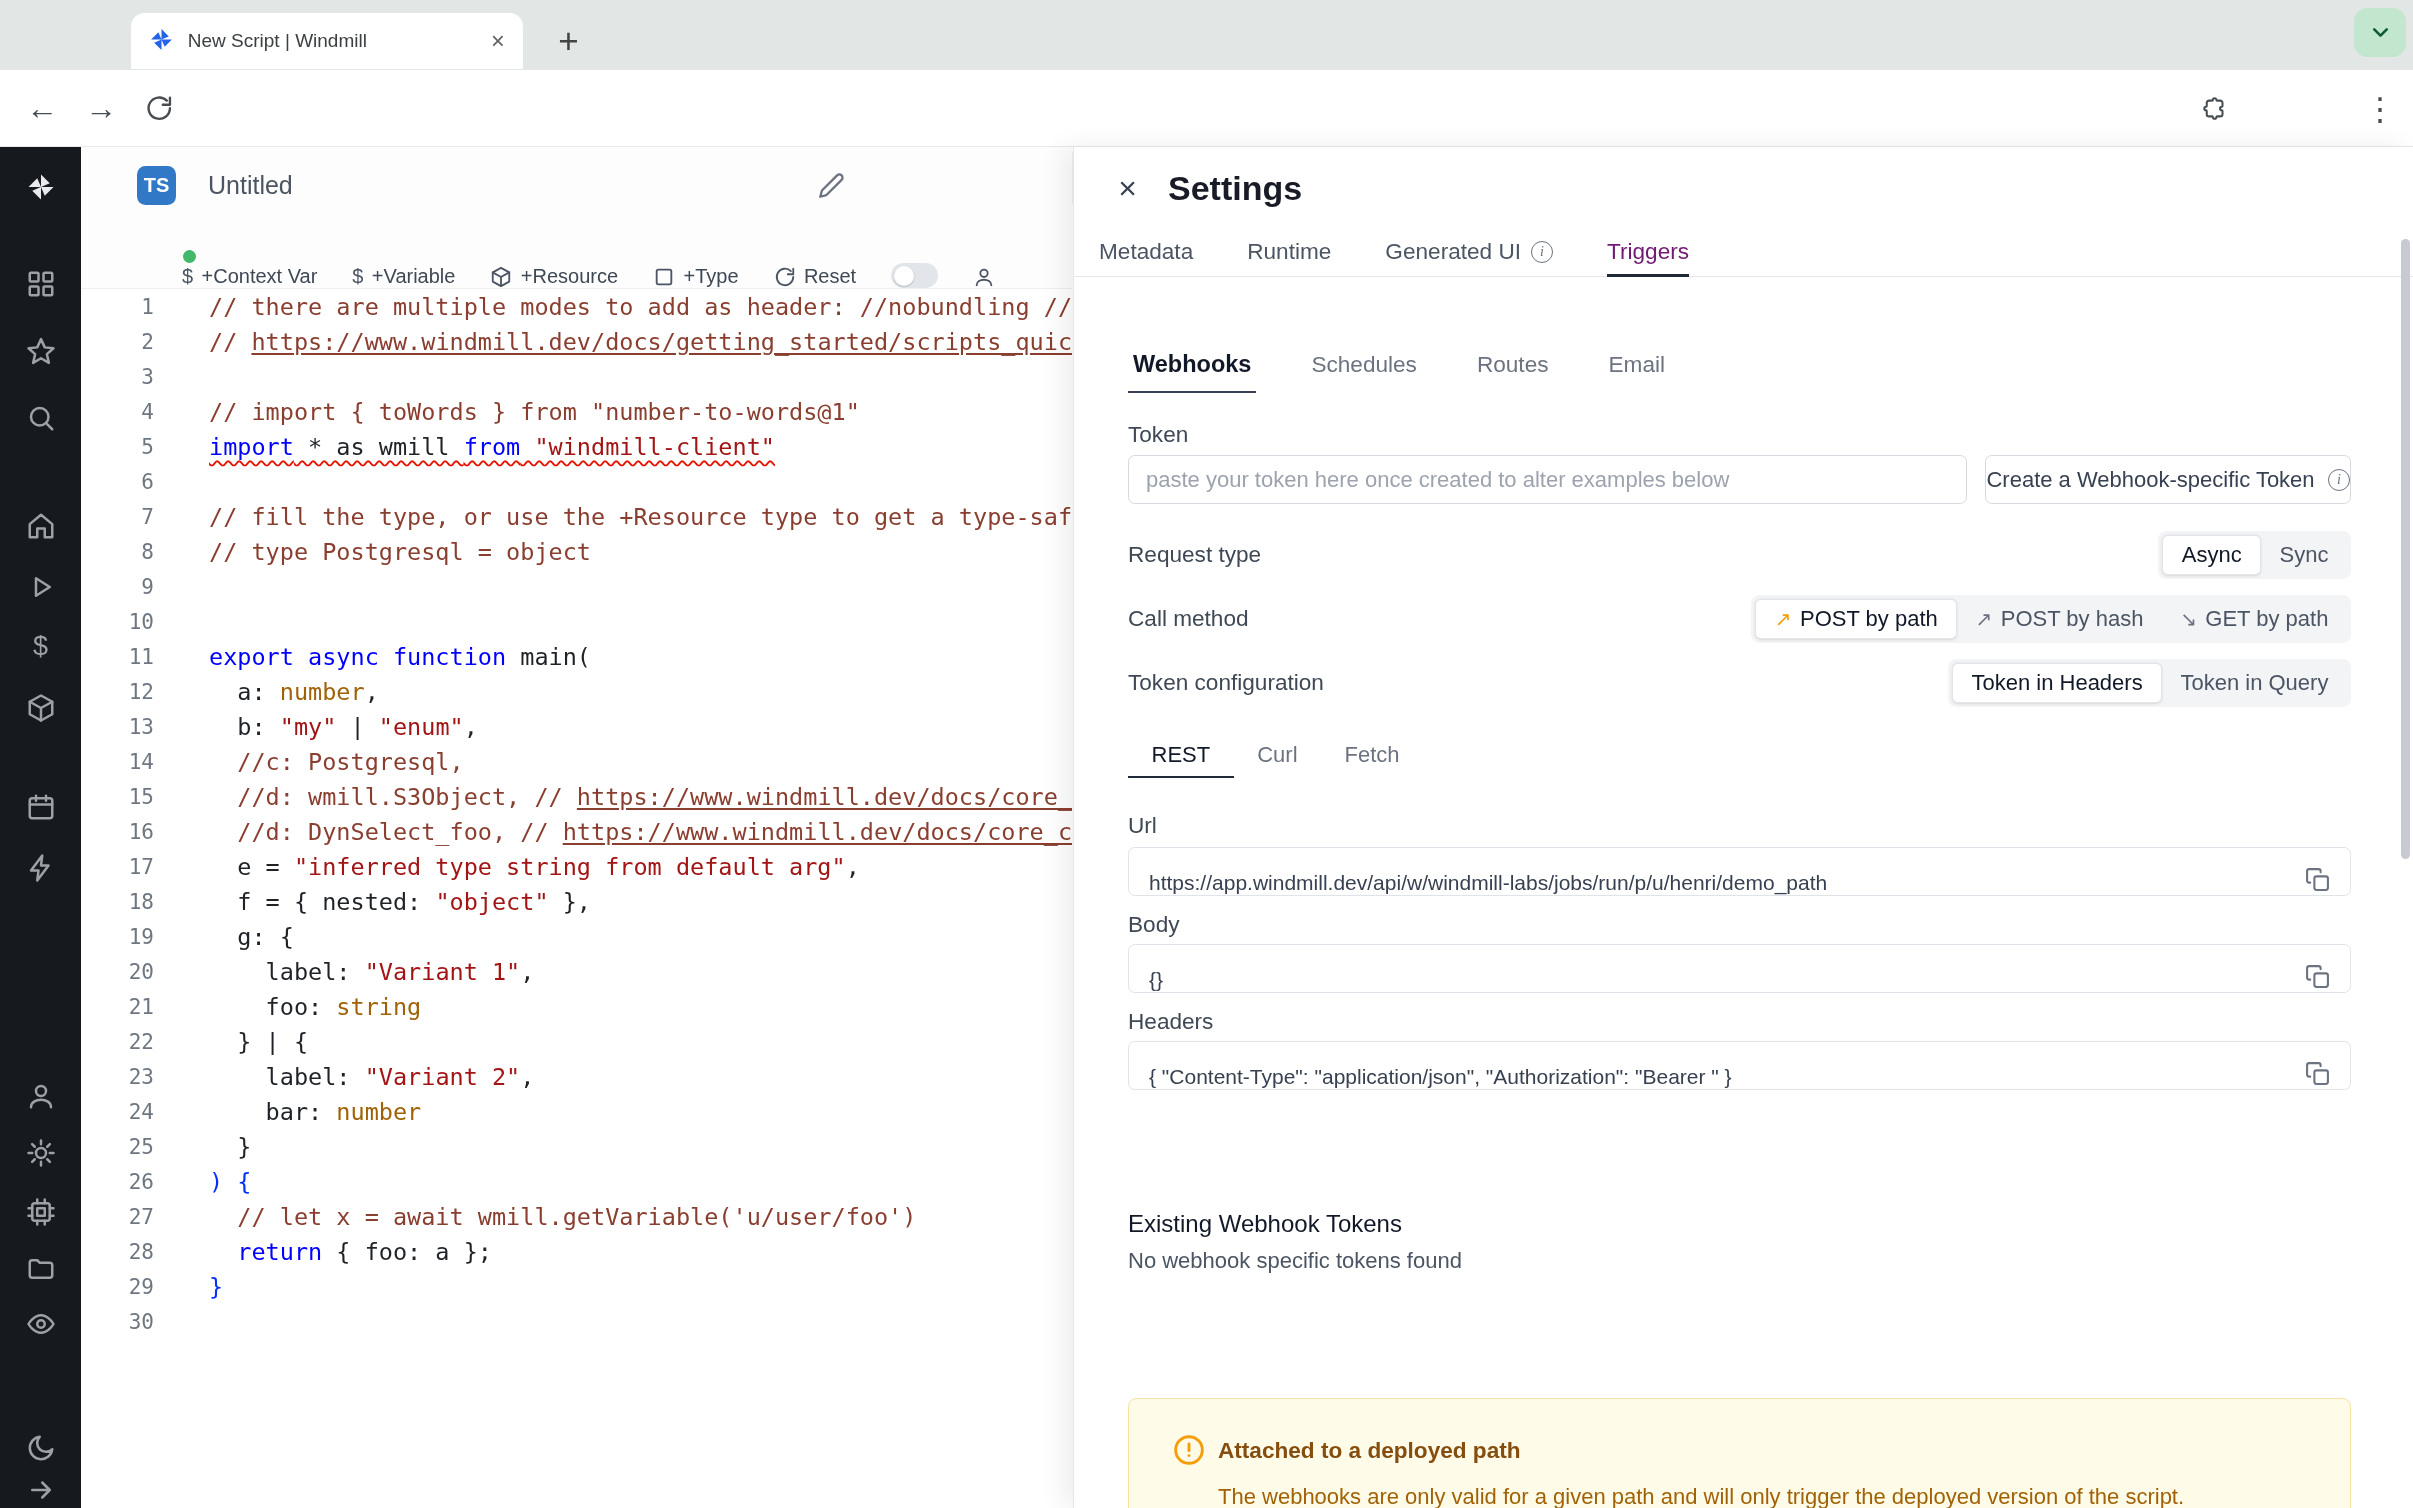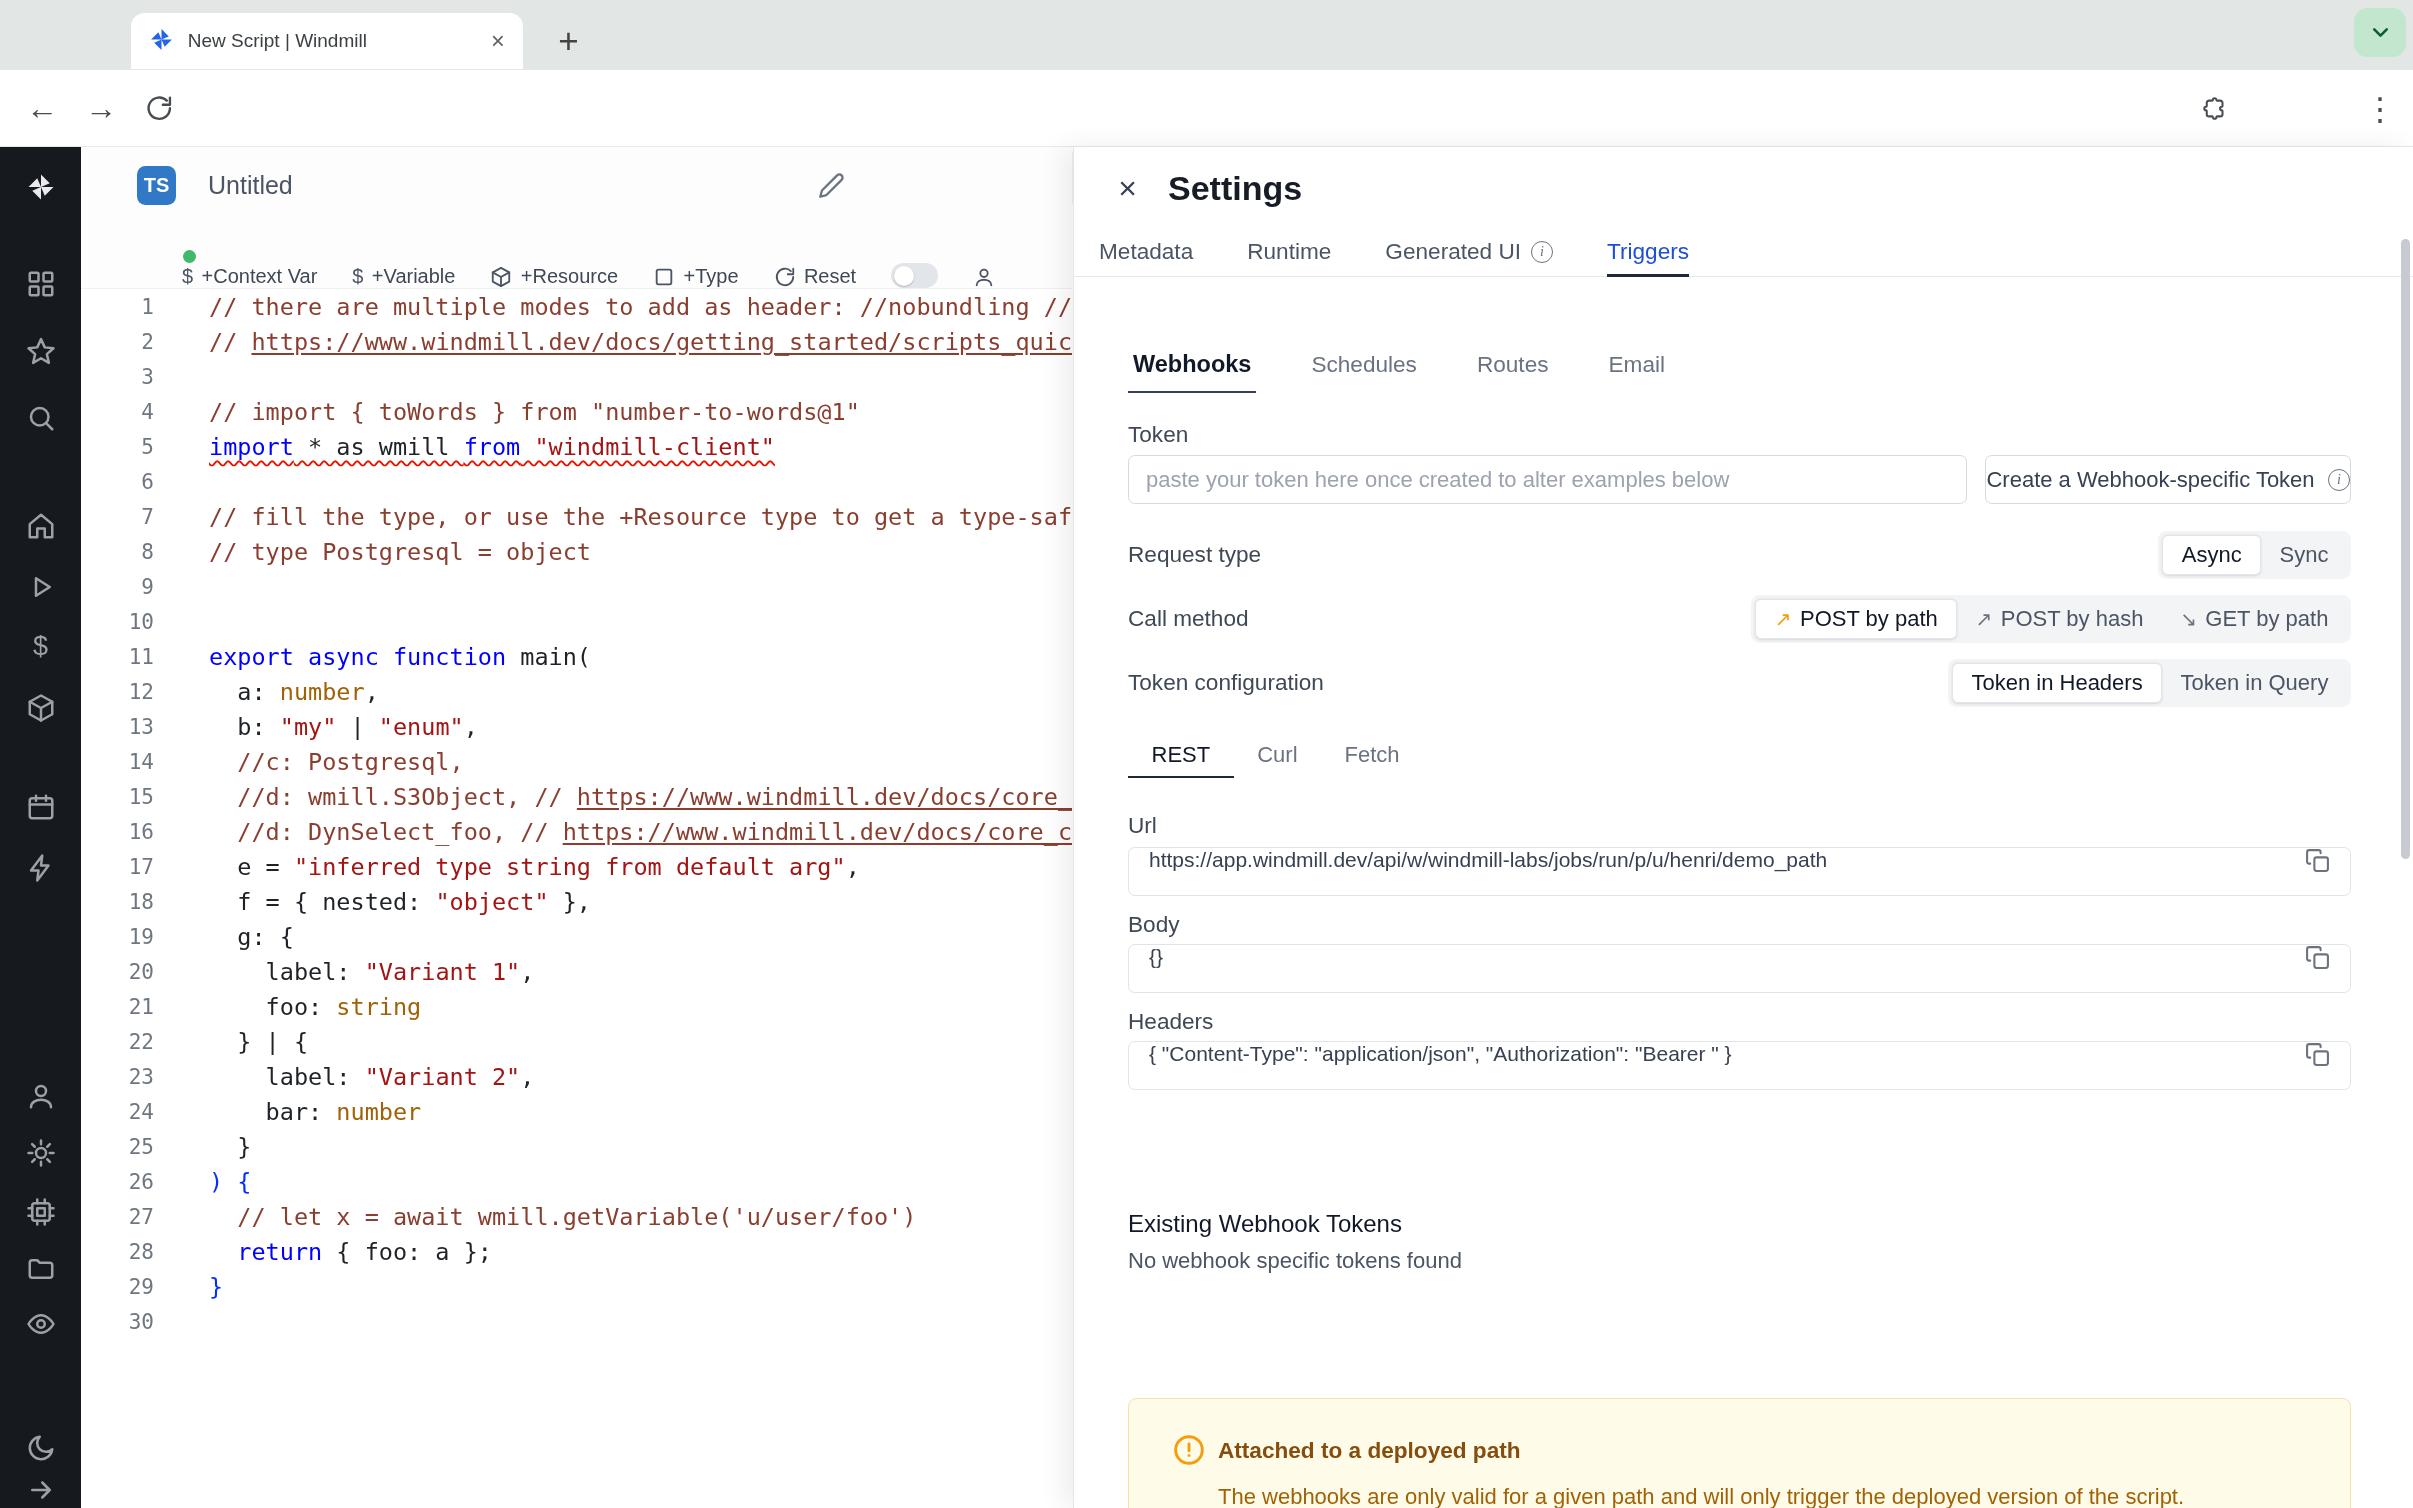--- a/index.html
+++ b/index.html
@@ -69,21 +69,21 @@
   
   #settings { position:absolute; left:1073px; top:147px; width:1341px; height:1362px; background:#fff;
     border-left:0.8px solid #e3e6e8; box-shadow:-10px 0 25px rgba(0,0,0,.07); z-index:10; overflow:hidden; }
   #s-close { position:absolute; left:34px; top:22px; width:39px; height:39px; font-size:32px; color:#374151;
     display:flex; align-items:center; justify-content:center; }
   #s-title { position:absolute; left:94px; top:22px; font-size:34px; font-weight:700; color:#171c26; }
 
   #main-tabs { position:absolute; left:0; right:0; top:80px; height:50px; border-bottom:0.8px solid #e5e7eb;
     display:flex; align-items:center; padding-left:25px; gap:54px; }
   .mtab { position:relative; height:100%; display:flex; align-items:center; gap:10px; font-size:22.6px; color:#4b5563; }
-  .mtab.active { color:#1d4ed8; font-weight:500; }
+  .mtab.active { color:#701a75; font-weight:500; }
   .mtab.active::after { content:""; position:absolute; left:0; right:0; bottom:-0.8px; height:2.5px; background:#1f2937; }
   .info-dot { width:22px; height:22px; border:1.7px solid #6b7280; border-radius:50%; color:#6b7280;
     font-size:14.2px; font-family:"Liberation Serif", serif; font-style:italic; display:inline-flex;
     align-items:center; justify-content:center; flex:none; }
 
   #subtabs { position:absolute; left:54px; top:189px; height:57px; display:flex; gap:50px; }
   .stab { position:relative; height:100%; display:flex; align-items:center; padding:0 5px; font-size:22.6px; color:#6b7280; }
   .stab.active { color:#111827; font-weight:600; font-size:23.5px; }
   .stab.active::after { content:""; position:absolute; left:0; right:0; bottom:0; height:2.5px; background:#374151; }
 
@@ -104,21 +104,21 @@
     color:#111827; font-weight:500; }
   .arrow-glyph { font-size:20px; color:#6b7280; }
   .arrow-glyph.accent { color:#f59e0b; }
 
   #snippet-tabs { position:absolute; left:54px; top:584px; height:47px; display:flex; }
   .sntab { position:relative; padding:0 23.5px; display:flex; align-items:center; font-size:22px; color:#6b7280; }
   .sntab.active { color:#111827; font-weight:500; }
   .sntab.active::after { content:""; position:absolute; left:0; right:0; bottom:0; height:2.5px; background:#1f2937; }
 
   .field-box { position:absolute; left:54px; right:63px; height:49px; border:0.8px solid #e0e4e8;
-    border-radius:6.7px; background:#fff; display:flex; align-items:flex-start; padding:0 20px; }
+    border-radius:6.7px; background:#fff; display:flex; align-items:flex-end; padding:0 20px; }
   .field-value { flex:1; font-size:21px; color:#374151; white-space:nowrap; overflow:hidden; }
   .copy-ico svg { width:25px; height:25px; stroke:#6b7280; stroke-width:2; fill:none; stroke-linecap:round; stroke-linejoin:round; }
 
   #existing-title { position:absolute; left:54px; top:1063px; font-size:24px; font-weight:500; color:#111827; }
   #existing-empty { position:absolute; left:54px; top:1101px; font-size:22px; color:#4b5563; }
 
   #warning-box { position:absolute; left:54px; right:63px; top:1251px; height:243px; background:#fefce8;
     border:0.8px solid #f5e3a3; border-radius:8.4px; }
   #warning-icon { position:absolute; left:44px; top:35px; width:32px; height:32px; }
   #warning-icon svg { width:32px; height:32px; stroke:#f59e0b; stroke-width:2.2; fill:none; stroke-linecap:round; stroke-linejoin:round; }

